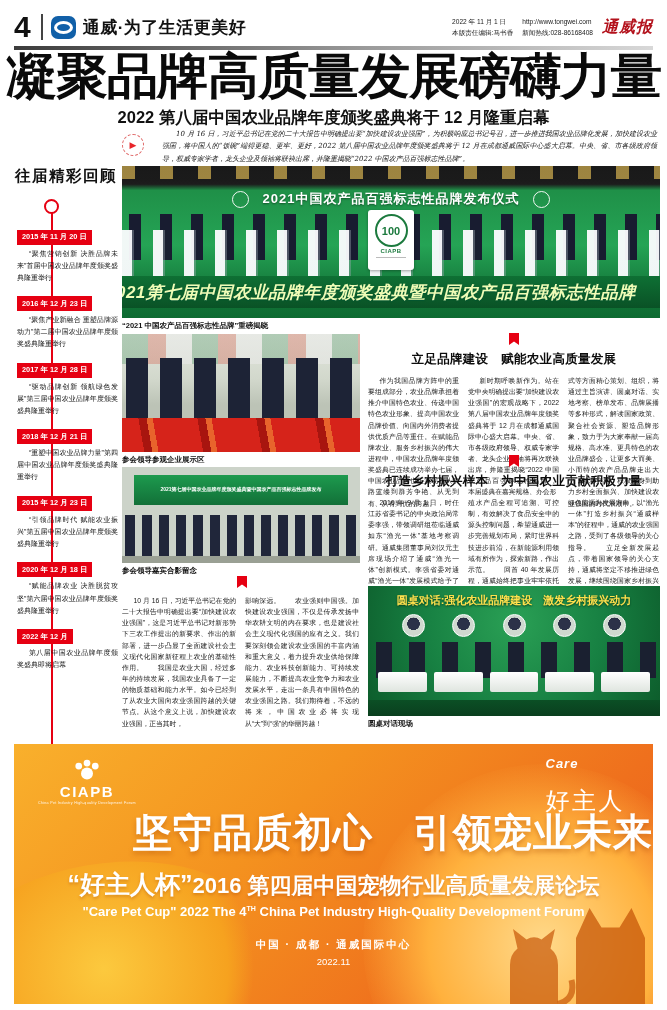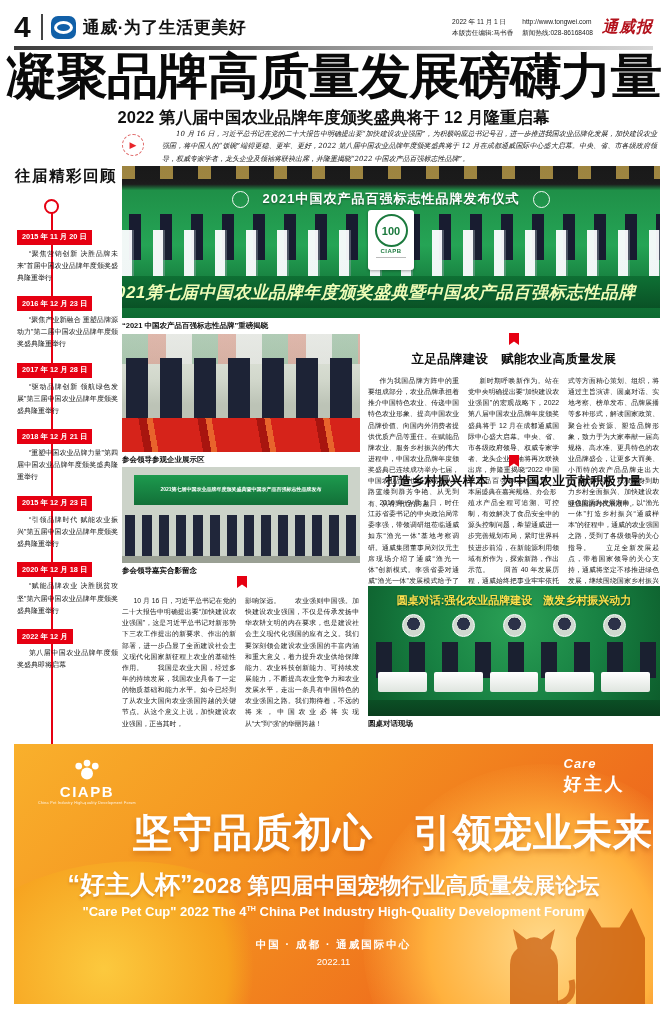--- a/index.html
+++ b/index.html
@@ -111,21 +111,21 @@
   .ad-sun{position:absolute;right:-70px;bottom:-120px;width:360px;height:360px;border-radius:50%;
       background:radial-gradient(circle,#ffd98a 0%,#ffb13d 45%,rgba(255,150,40,0) 72%);}
   .ad-blob{position:absolute;left:-80px;bottom:-70px;width:340px;height:210px;border-radius:50%;
       background:radial-gradient(circle,#fcc93e 0%,#f6a21f 62%,rgba(246,162,31,0) 75%);transform:rotate(-10deg);}
   .ad-pets{position:absolute;right:4px;bottom:0;width:170px;height:150px;}
   .cpihdf{position:absolute;left:24px;top:12px;color:#fff;display:flex;flex-direction:column;align-items:center;gap:1px;}
   .cpihdf-name{font-size:15px;font-weight:900;letter-spacing:1.5px;}
   .cpihdf-tag{font-size:3.6px;opacity:.92;letter-spacing:.3px;}
   .care-logo{position:absolute;right:28px;top:12px;color:#fff;text-align:left;}
   .care-en{font-size:13px;font-style:italic;font-weight:700;letter-spacing:1px;}
-  .care-cn{font-size:18px;font-weight:700;letter-spacing:2.5px;margin-top:1px;}
+  .care-cn{font-size:24px;font-weight:400;letter-spacing:2.5px;margin-top:14px;}
   .ad-headline{position:absolute;left:0;right:0;top:62px;text-align:right;font-size:39px;font-weight:900;color:#fff;
       letter-spacing:1px;text-shadow:0 3px 5px rgba(160,60,0,.38);white-space:nowrap;}
   .ad-title-cn{position:absolute;left:0;right:0;top:124px;text-align:center;color:#fff;font-weight:900;
       text-shadow:0 2px 3px rgba(160,60,0,.3);white-space:nowrap;}
   .ad-q{font-size:25px;}  .ad-r{font-size:22px;}
   .ad-title-en{position:absolute;left:0;right:0;top:160px;text-align:center;font-size:13px;font-weight:700;color:#fff;white-space:nowrap;}
   .ad-title-en sup{font-size:7px;}
   .ad-venue{position:absolute;left:0;right:0;top:194px;text-align:center;font-size:10.5px;font-weight:700;
       letter-spacing:2px;color:#fff;}
   .ad-date{position:absolute;left:0;right:0;top:212px;text-align:center;font-size:9.5px;color:#fff;}
@@ -310,21 +310,21 @@
       </svg>
       <div class="cpihdf-name">CIAPB</div>
       <div class="cpihdf-tag">China Pet Industry High-quality Development Forum</div>
     </div>
     <div class="care-logo">
       <div class="care-en">Care</div>
       <div class="care-cn">好主人</div>
     </div>
     <div class="ad-headline">坚守品质初心　引领宠业未来</div>
     <div class="ad-title-cn">
-      <span class="ad-q">“好主人杯”</span><span class="ad-r">2028 第四届中国宠物行业高质量发展论坛</span>
+      <span class="ad-q">“好主人杯”</span><span class="ad-r">2016 第四届中国宠物行业高质量发展论坛</span>
     </div>
     <div class="ad-title-en">
       <span>"Care Pet Cup" 2022 The 4</span><sup>TH</sup><span> China Pet Industry High-Quality Development Forum</span>
     </div>
     <div class="ad-venue">中国 · 成都 · 通威国际中心</div>
     <div class="ad-date">2022.11</div>
   </div>
 
 </div>
 

